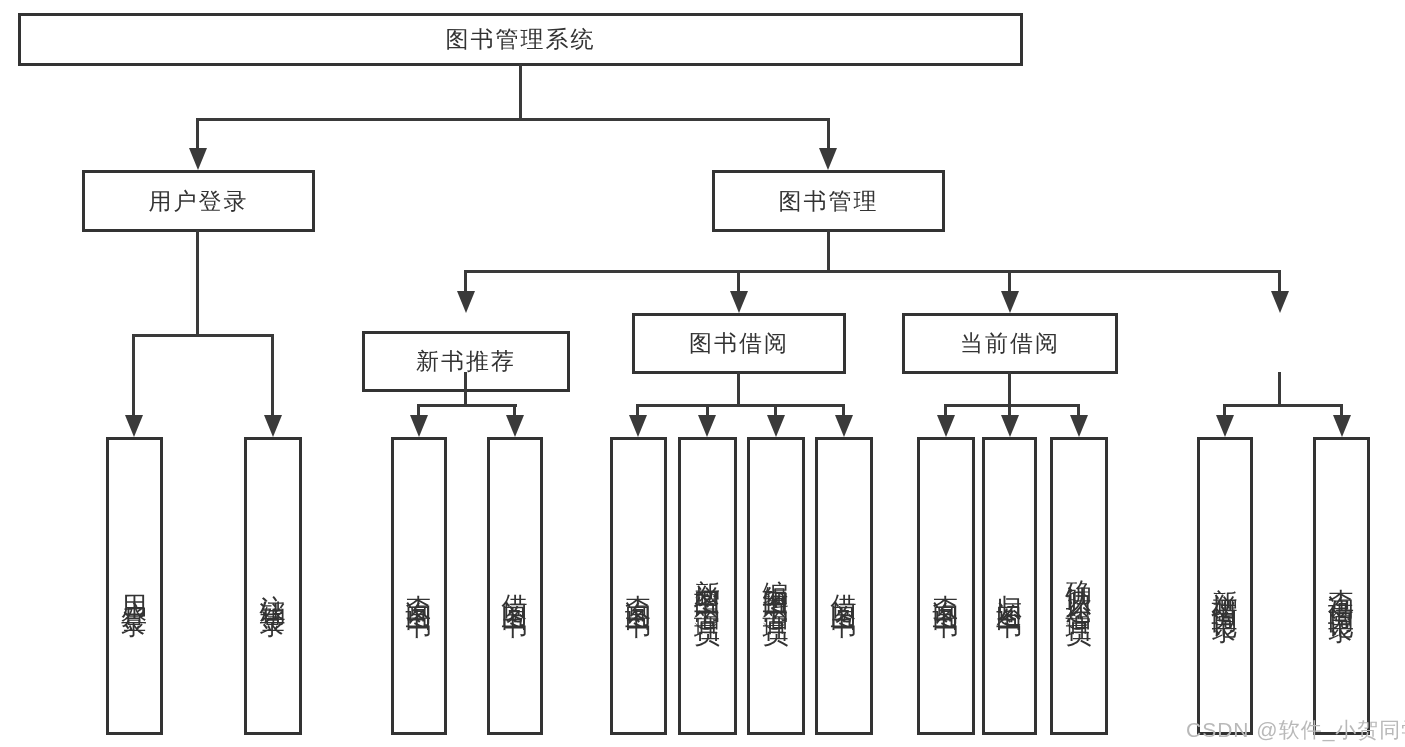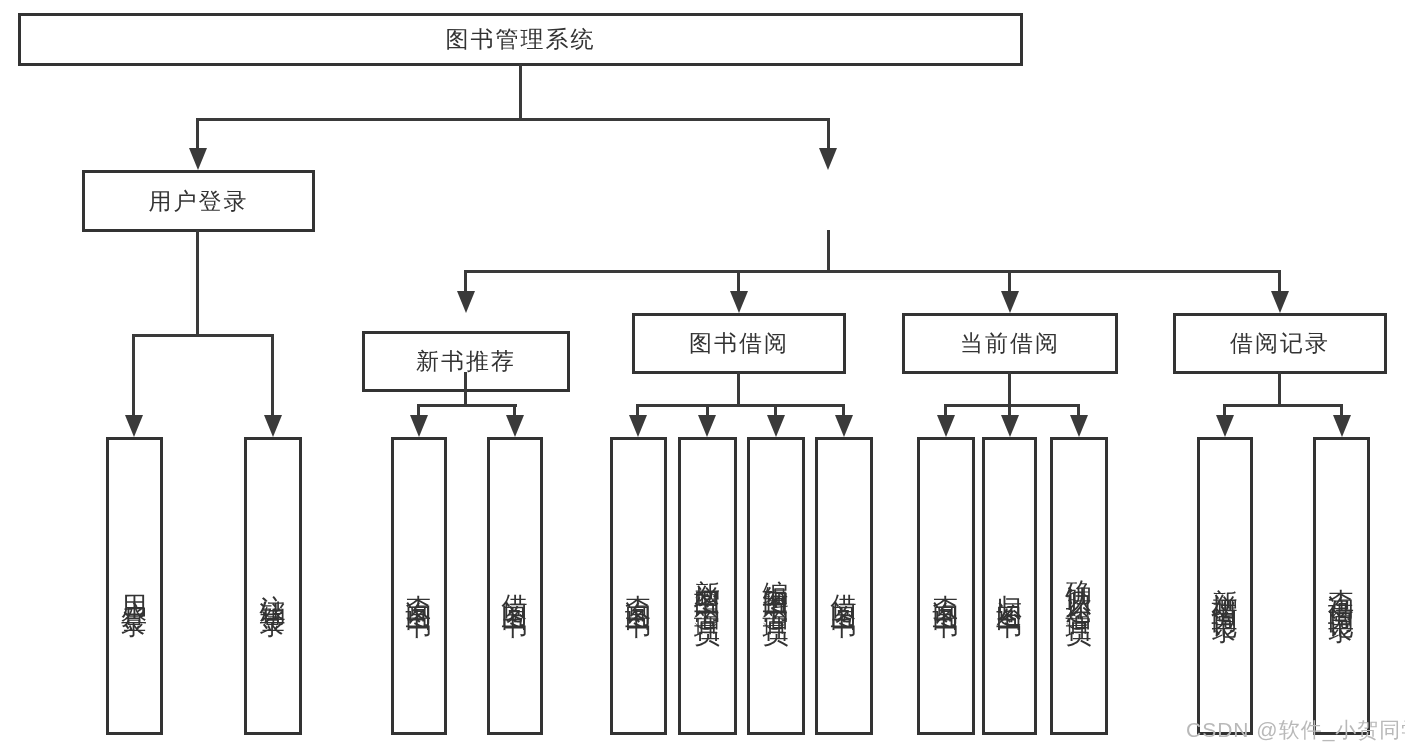--- a/index.html
+++ b/index.html
@@ -67,36 +67,36 @@
 <div class="canvas">
 
   <div class="node" style="left:18px;top:13px;width:1005px;height:53px">
     <span class="hlbl">图书管理系统</span>
   </div>
 
   <div class="node" style="left:82px;top:170px;width:233px;height:62px">
     <span class="hlbl">用户登录</span>
   </div>
 
+  <div class="node" style="left:712px;top:170px;width:233px;height:62px">
+    <span class="hlbl">图书管理</span>
+  </div>
 
   <div class="node" style="left:362px;top:331px;width:208px;height:61px">
     <span class="hlbl">新书推荐</span>
   </div>
 
   <div class="node" style="left:902px;top:313px;width:216px;height:61px">
     <span class="hlbl">当前借阅</span>
   </div>
 
   <div class="node" style="left:632px;top:313px;width:214px;height:61px">
     <span class="hlbl">图书借阅</span>
   </div>
 
-  <div class="node" style="left:1173px;top:313px;width:214px;height:61px">
-    <span class="hlbl">借阅记录</span>
-  </div>
 
   <div class="node" style="left:106px;top:437px;width:57px;height:298px">
     <span class="vlbl">用户登录</span>
   </div>
   <div class="node" style="left:244px;top:437px;width:58px;height:298px">
     <span class="vlbl">注销登录</span>
   </div>
 
   <div class="node" style="left:391px;top:437px;width:56px;height:298px">
     <span class="vlbl">查询图书</span>

